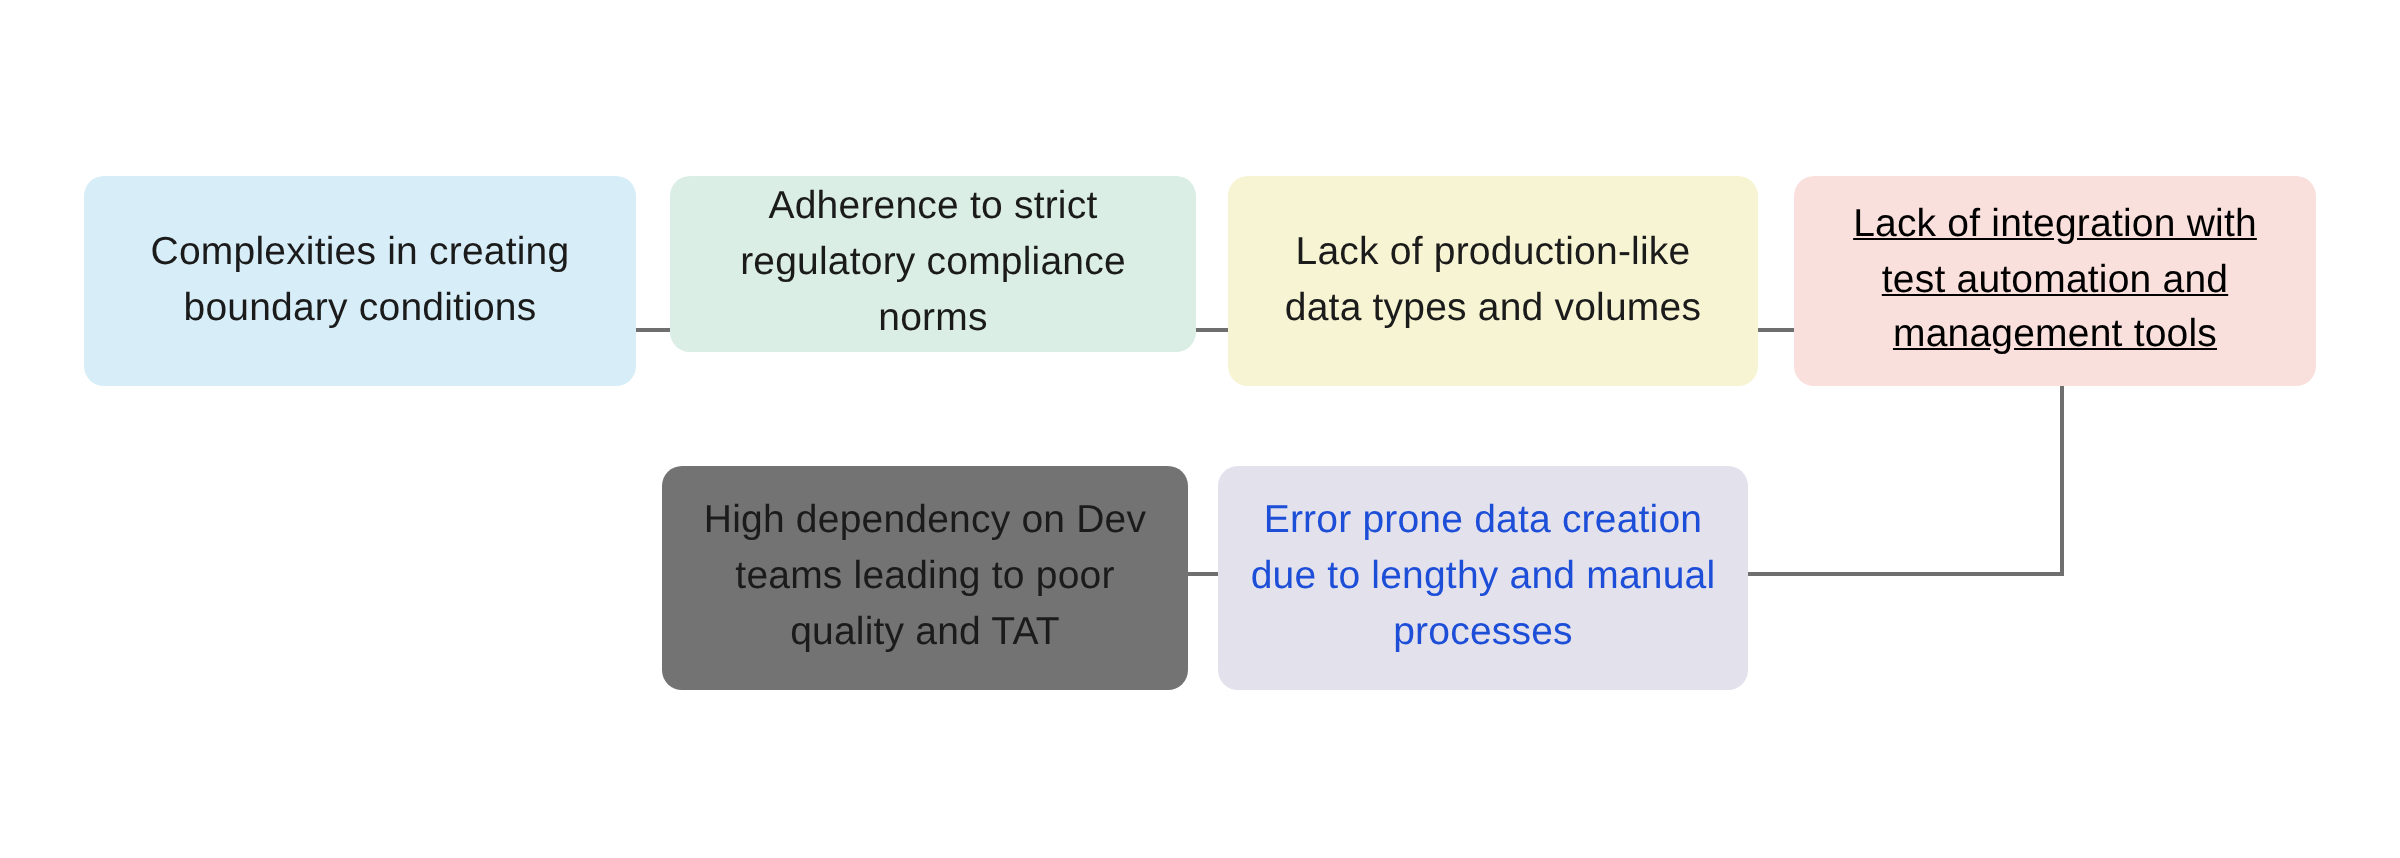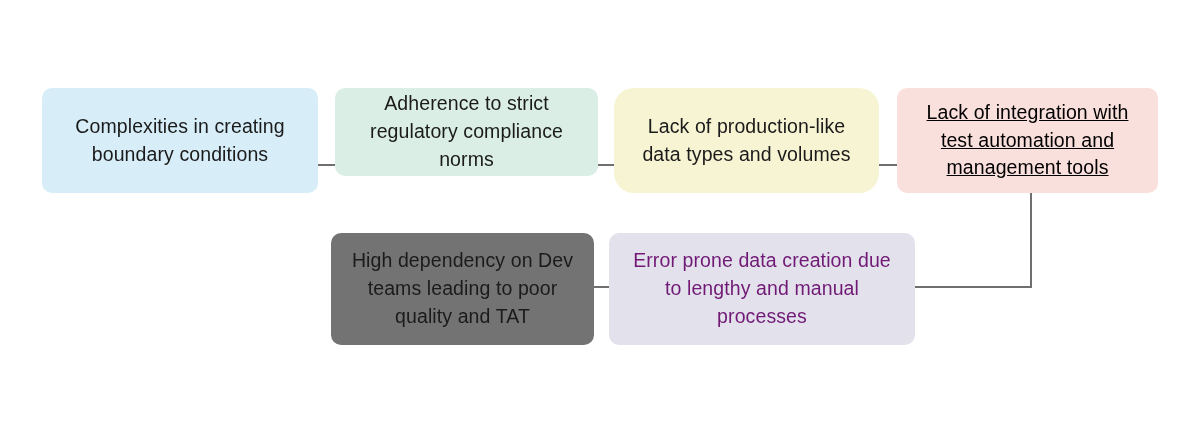--- a/index.html
+++ b/index.html
@@ -57,26 +57,26 @@
   <div class="conn conn-v" id="c4" style="left: 1030px; top: 193px; background: rgb(111, 111, 112); height: 95px;"></div>
   <div class="conn conn-h" id="c5" style="left: 874px; top: 286px; background: rgb(111, 111, 112); width: 158px;"></div>
   <div class="conn conn-h" id="c6" style="left: 594px; top: 286px; background: rgb(111, 111, 112); width: 16px;"></div>
 
   <div class="node" id="n0" style="left: 42px; top: 88px; width: 276px; height: 105px; background: rgb(215, 238, 248); color: rgb(27, 27, 27);">
     <span>Complexities in creating boundary conditions</span>
   </div>
   <div class="node" id="n1" style="left: 335px; top: 88px; width: 263px; height: 88px; background: rgb(218, 238, 229); color: rgb(27, 27, 27);">
     <span>Adherence to strict regulatory compliance norms</span>
   </div>
-  <div class="node" id="n2" style="left: 614px; top: 88px; width: 265px; height: 105px; background: rgb(246, 244, 210); color: rgb(27, 27, 27); border-radius: 20px;">
+  <div class="node" id="n2" style="left: 614px; top: 88px; width: 265px; height: 105px; background: rgb(246, 244, 210); color: rgb(27, 27, 27);">
     <span>Lack of production-like data types and volumes</span>
   </div>
   <div class="node" id="n3" style="left: 897px; top: 88px; width: 261px; height: 105px; background: rgb(250, 224, 220); color: #000000; text-decoration: underline;">
     <span>Lack of integration with test automation and management tools</span>
   </div>
   <div class="node" id="n4" style="left: 331px; top: 233px; width: 263px; height: 112px; background: #737373; color: rgb(27, 27, 27);">
     <span>High dependency on Dev teams leading to poor quality and TAT</span>
   </div>
-  <div class="node" id="n5" style="left: 609px; top: 233px; width: 306px; height: 112px; background: rgb(227, 225, 236); color: #701a75; justify-content: flex-end;">
+  <div class="node" id="n5" style="left: 609px; top: 233px; width: 265px; height: 112px; background: rgb(227, 225, 236); color: #1d4ed8; justify-content: flex-end;">
     <span>Error prone data creation due to lengthy and manual processes</span>
   </div>
 
 </div>
 
 </body></html>

